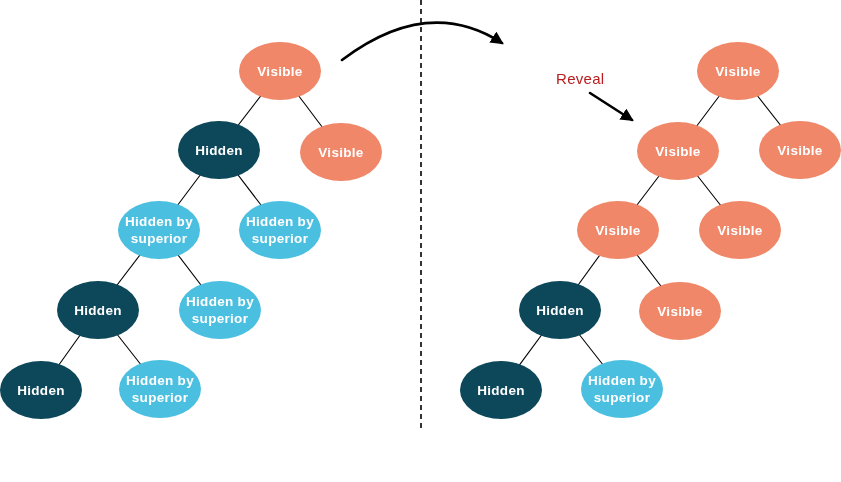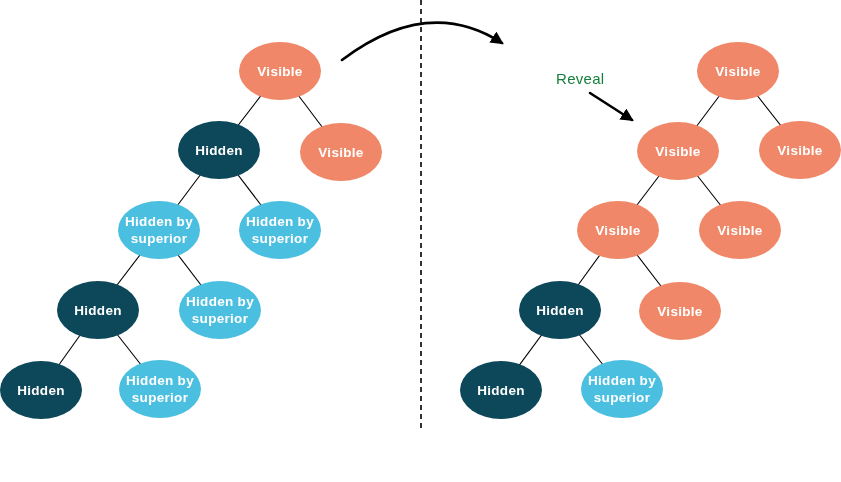--- a/index.html
+++ b/index.html
@@ -48,21 +48,21 @@
     letter-spacing: 0.3px;
     text-anchor: middle;
     dominant-baseline: central;
   }
   .reveal-label {
     position: absolute;
     left: 556px;
     top: 70px;
     font-size: 15px;
     font-weight: 400;
-    color: #15803d;
+    color: #b91c1c;
     letter-spacing: 0.3px;
     white-space: nowrap;
   }
   .arrowhead-fill {
     fill: var(--line, #000000);
   }
 </style>
 </head>
 <body>
 

